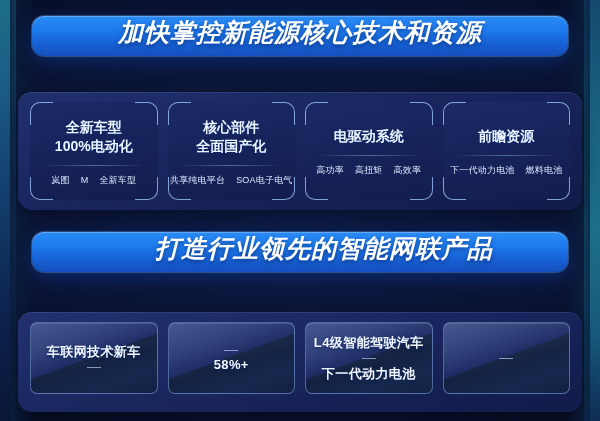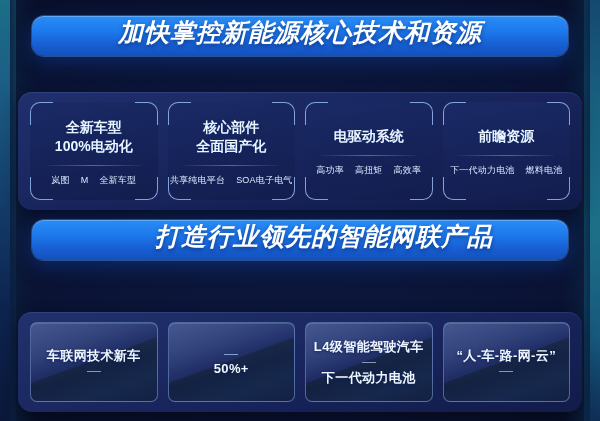--- a/index.html
+++ b/index.html
@@ -60,21 +60,21 @@
     background: linear-gradient(180deg, #2a8cf5 0%, #1d79ec 38%, #1760d4 70%, #1450bd 100%);
     box-shadow:
       0 0 0 1px rgba(120,185,255,.30),
       0 6px 18px rgba(12,60,150,.55),
       inset 0 1px 0 rgba(255,255,255,.25);
     display: flex;
     align-items: flex-start;
     justify-content: center;
   }
   .banner-1 { top: 16px; }
-  .banner-2 { top: 220px; padding-left: 48px; }
+  .banner-2 { top: 232px; padding-left: 48px; }
   .banner-text {
     color: #ffffff;
     font-size: 25px;
     font-weight: bold;
     font-style: italic;
     letter-spacing: 1px;
     text-shadow: 0 2px 4px rgba(4,28,80,.55);
     white-space: nowrap;
   }
 
@@ -186,21 +186,21 @@
     white-space: nowrap;
     letter-spacing: .2px;
   }
 
   
   .cards-bottom {
     position: absolute;
     left: 12px;
     right: 12px;
     top: 10px;
-    height: 80px;
+    height: 72px;
     display: flex;
     gap: 10px;
   }
   .bcard {
     position: relative;
     flex: 1 1 0;
     border-radius: 7px;
     overflow: hidden;
     border: 1px solid rgba(150,190,250,.45);
     background: linear-gradient(160deg, #2b3a77 0%, #24326c 26%, #1a2760 48%, #13203f 49%, #16284d 78%, #122042 100%);
@@ -317,33 +317,32 @@
 
         <div class="bcard">
           <div class="sheen"></div>
           <div class="bcard-line">车联网技术新车</div>
           <div class="bcard-dash"></div>
         </div>
 
         <div class="bcard">
           <div class="sheen"></div>
           <div class="bcard-dash"></div>
-          <div class="bcard-line">50%+</div>
+          <div class="bcard-line">58%+</div>
         </div>
 
         <div class="bcard">
           <div class="sheen"></div>
           <div class="bcard-line">L4级智能驾驶汽车</div>
           <div class="bcard-dash"></div>
           <div class="bcard-line">下一代动力电池</div>
         </div>
 
         <div class="bcard">
           <div class="sheen"></div>
-          <div class="bcard-line">“人-车-路-网-云”</div>
           <div class="bcard-dash"></div>
         </div>
 
       </div>
     </div>
 
   </div>
 </div>
 
 </body></html>

